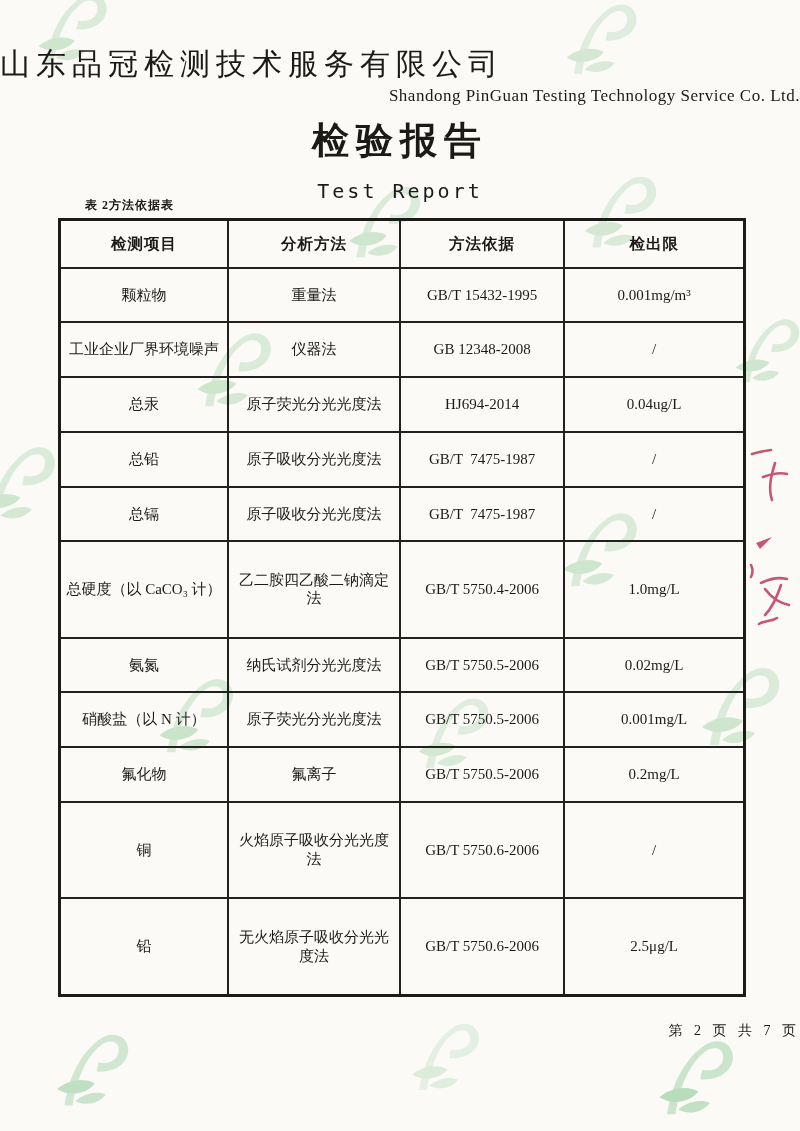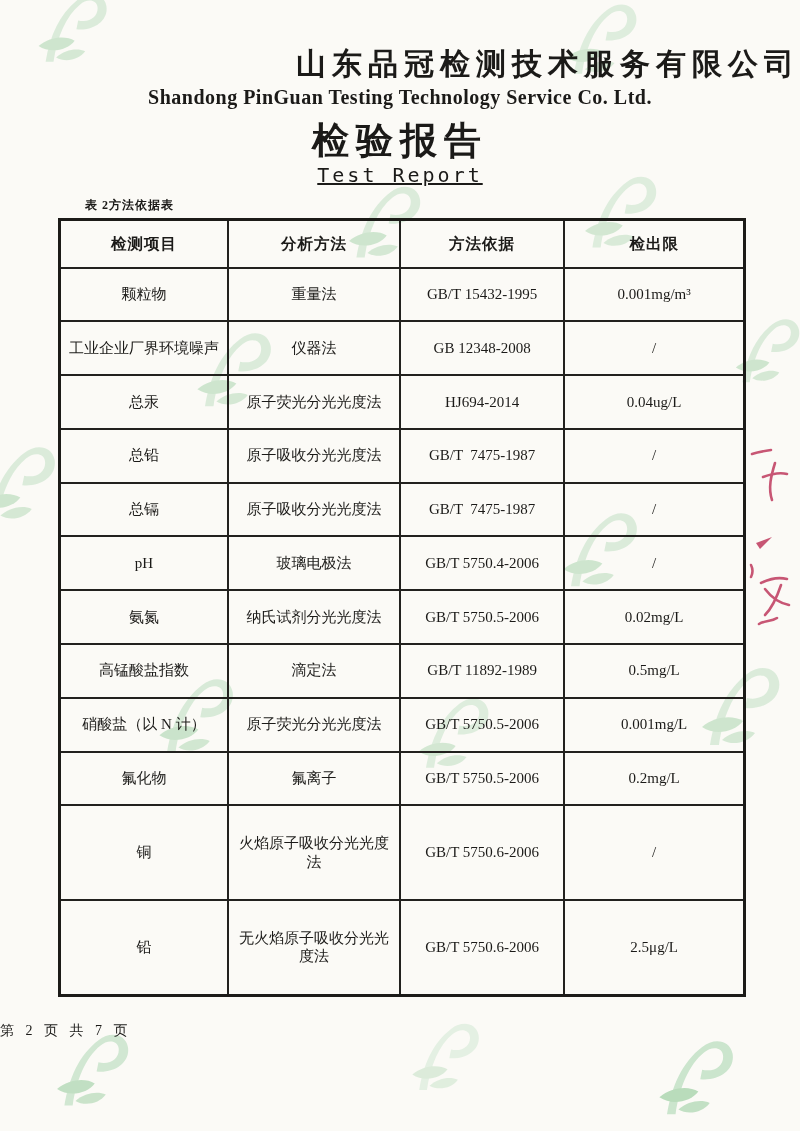--- a/index.html
+++ b/index.html
@@ -7,54 +7,54 @@
   .page{
     position:relative;width:800px;height:1131px;margin:0 auto;
     background:#fbfaf6;overflow:hidden;color:#1b1a18;
   }
   
   .wm-layer{position:absolute;inset:0;z-index:0;pointer-events:none;}
   .wm{position:absolute;}
   
   .content{position:absolute;inset:0;z-index:1;}
   .company-cn{
-    position:absolute;top:44px;left:0;width:100%;text-align:right;
-    font-size:30px;font-weight:700;letter-spacing:6px;
+    position:absolute;top:44px;left:0;width:100%;text-align:left;
+    font-size:30px;font-weight:400;letter-spacing:6px;
   }
   .company-en{
-    position:absolute;top:86px;left:0;width:100%;text-align:center;
-    font-size:20px;font-weight:700;letter-spacing:0.5px;
+    position:absolute;top:86px;left:0;width:100%;text-align:right;
+    font-size:17px;font-weight:400;letter-spacing:0.5px;
   }
   .report-cn{
     position:absolute;top:116px;left:0;width:100%;text-align:center;
     font-size:37px;font-weight:700;letter-spacing:7px;
   }
   .report-en{
-    position:absolute;top:163px;left:0;width:100%;text-align:center;
-    font-family:"DejaVu Sans Mono",monospace;font-size:20px;letter-spacing:3px;text-decoration:underline;
+    position:absolute;top:179px;left:0;width:100%;text-align:center;
+    font-family:"DejaVu Sans Mono",monospace;font-size:20px;letter-spacing:3px;
   }
   .caption{
     position:absolute;top:197px;left:85px;
     font-size:12px;font-weight:700;letter-spacing:1px;
   }
   table.methods{
     position:absolute;left:58px;top:218px;width:688px;height:779px;
     border-collapse:collapse;table-layout:fixed;background:transparent;
   }
   table.methods th,table.methods td{
     border:2px solid #22211e;text-align:center;vertical-align:middle;
     padding:2px 4px;font-size:15px;line-height:1.25;background:transparent;
     overflow:hidden;
   }
   table.methods{border:3px solid #1c1b18;padding-left:28px;}
   table.methods thead tr{height:48px;}
   table.methods th{font-weight:700;font-size:15.5px;letter-spacing:1px;}
   td.col-2{white-space:pre-wrap;}
   .footer{
-    position:absolute;top:1022px;left:0;width:100%;text-align:left;
+    position:absolute;top:1022px;left:0;width:100%;text-align:right;
     font-size:14px;letter-spacing:4px;
   }
   .redmarks{position:absolute;left:744px;top:436px;width:56px;height:195px;}
 </style>
 </head>
 <body>
 
 <div class="page">
 
   <svg width="0" height="0" style="position:absolute">
@@ -158,36 +158,30 @@
             <td class="col-2">GB/T  7475-1987</td>
             <td class="col-3">/</td>
           </tr>
           <tr>
             <td class="col-0">总镉</td>
             <td class="col-1">原子吸收分光光度法</td>
             <td class="col-2">GB/T  7475-1987</td>
             <td class="col-3">/</td>
           </tr>
           <tr>
-            <td class="col-0">pH</td>
-            <td class="col-1">玻璃电极法</td>
+            <td class="col-0">总硬度（以 CaCO₃ 计）</td>
+            <td class="col-1">乙二胺四乙酸二钠滴定法</td>
             <td class="col-2">GB/T 5750.4-2006</td>
-            <td class="col-3">/</td>
+            <td class="col-3">1.0mg/L</td>
           </tr>
           <tr>
             <td class="col-0">氨氮</td>
             <td class="col-1">纳氏试剂分光光度法</td>
             <td class="col-2">GB/T 5750.5-2006</td>
             <td class="col-3">0.02mg/L</td>
-          </tr>
-          <tr>
-            <td class="col-0">高锰酸盐指数</td>
-            <td class="col-1">滴定法</td>
-            <td class="col-2">GB/T 11892-1989</td>
-            <td class="col-3">0.5mg/L</td>
           </tr>
           <tr>
             <td class="col-0">硝酸盐（以 N 计）</td>
             <td class="col-1">原子荧光分光光度法</td>
             <td class="col-2">GB/T 5750.5-2006</td>
             <td class="col-3">0.001mg/L</td>
           </tr>
           <tr>
             <td class="col-0">氟化物</td>
             <td class="col-1">氟离子</td>

